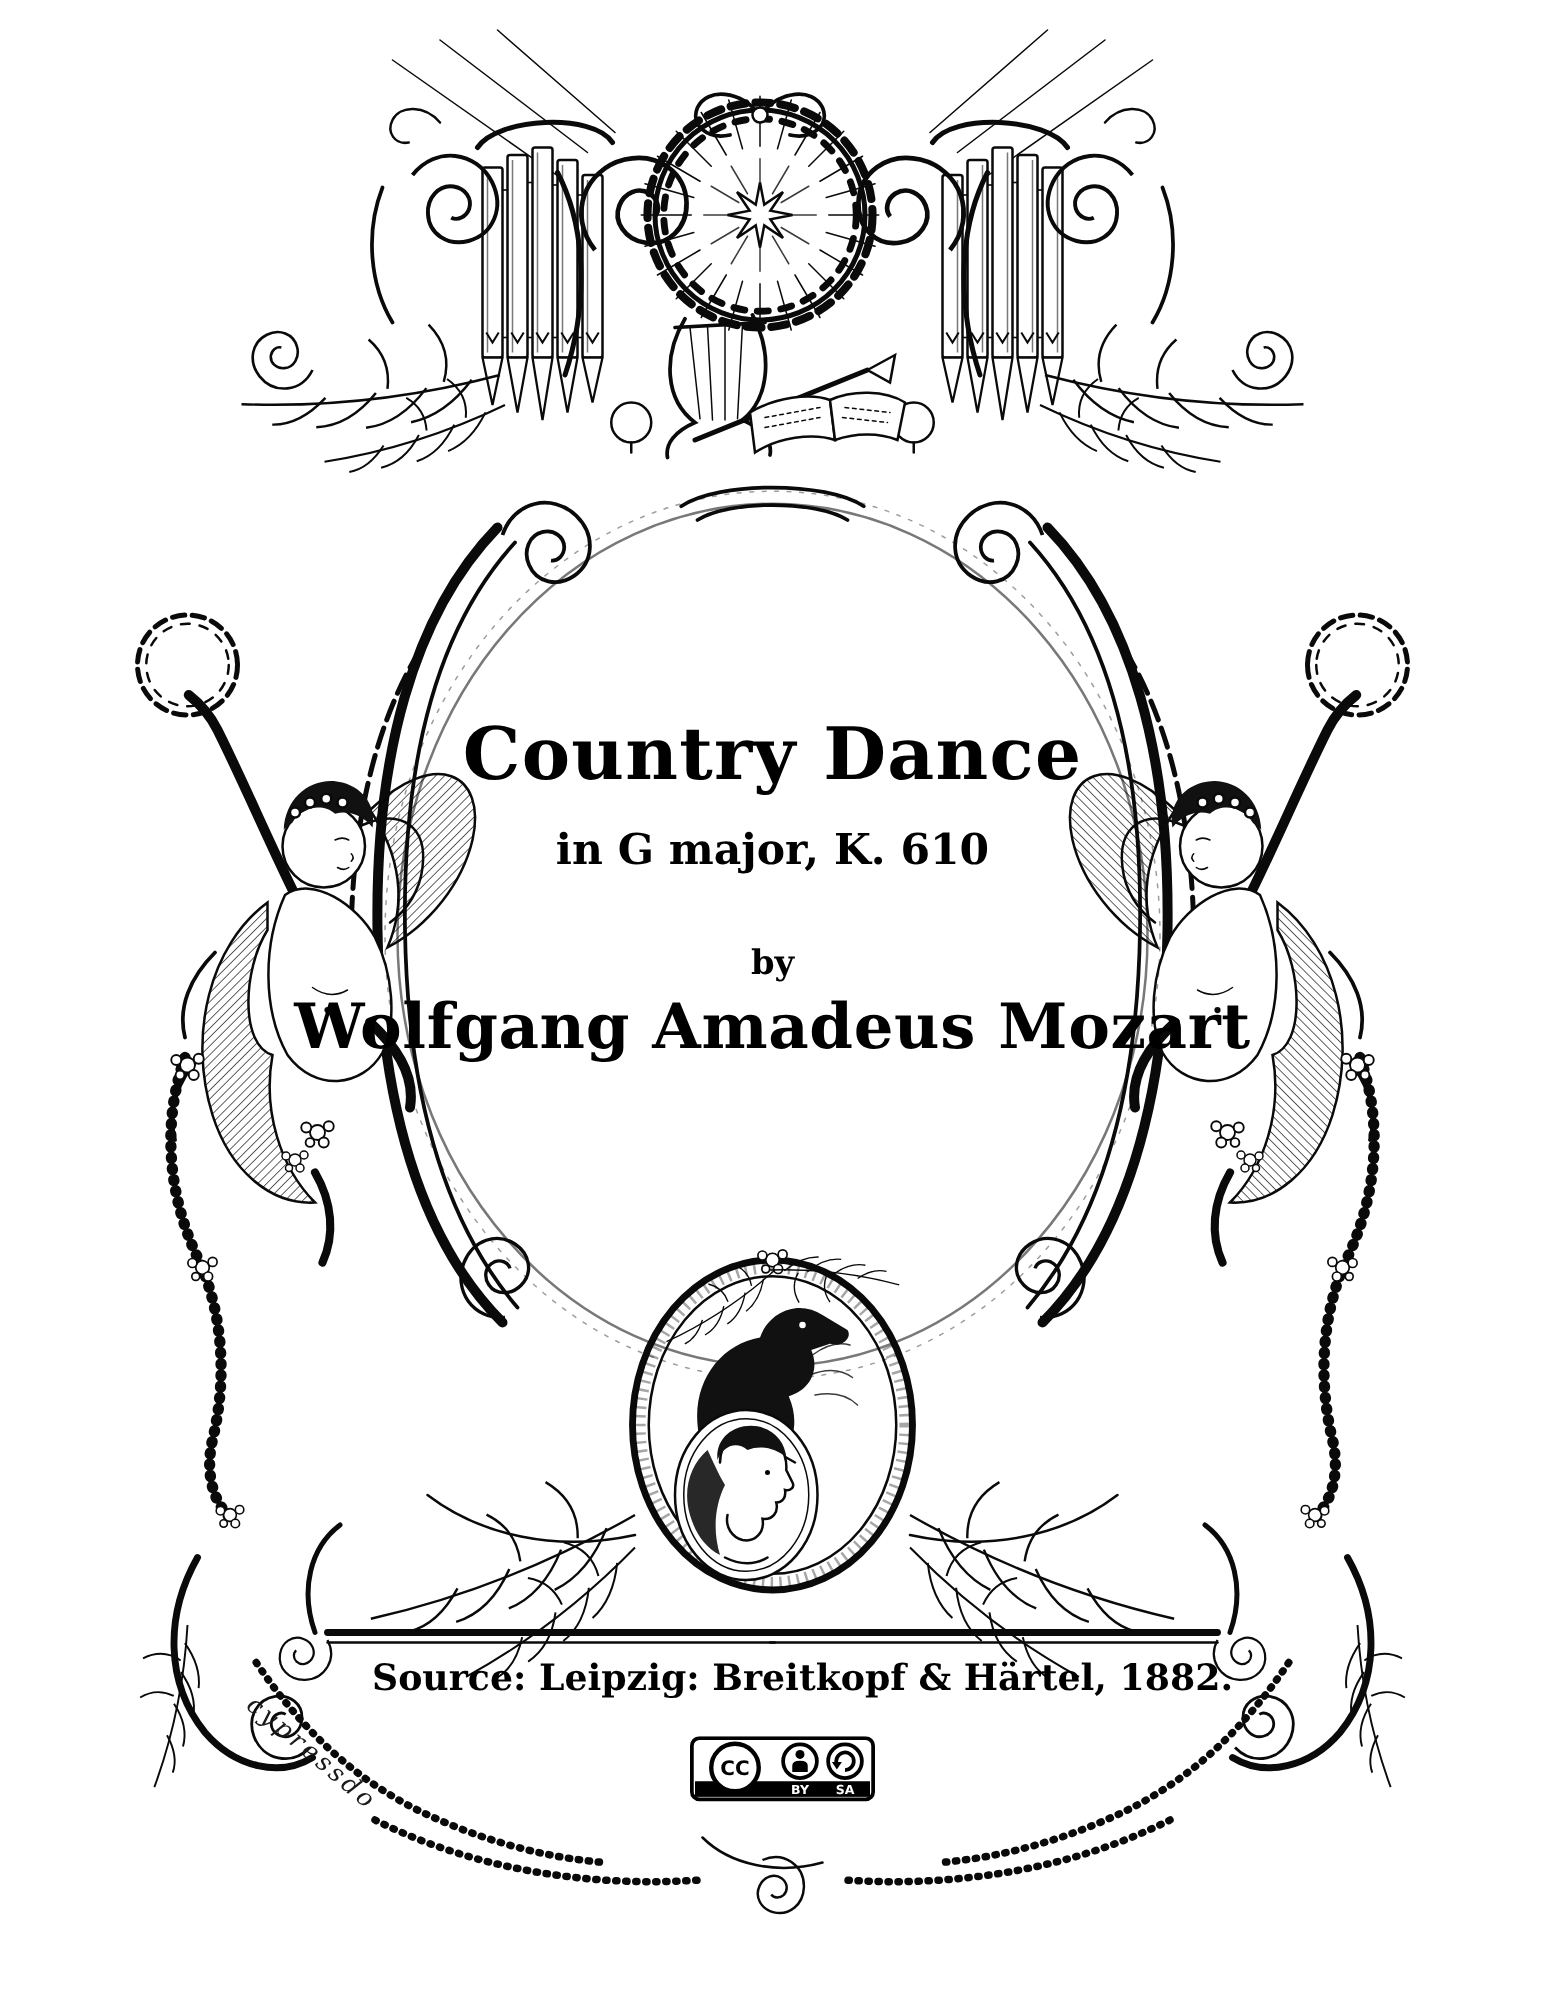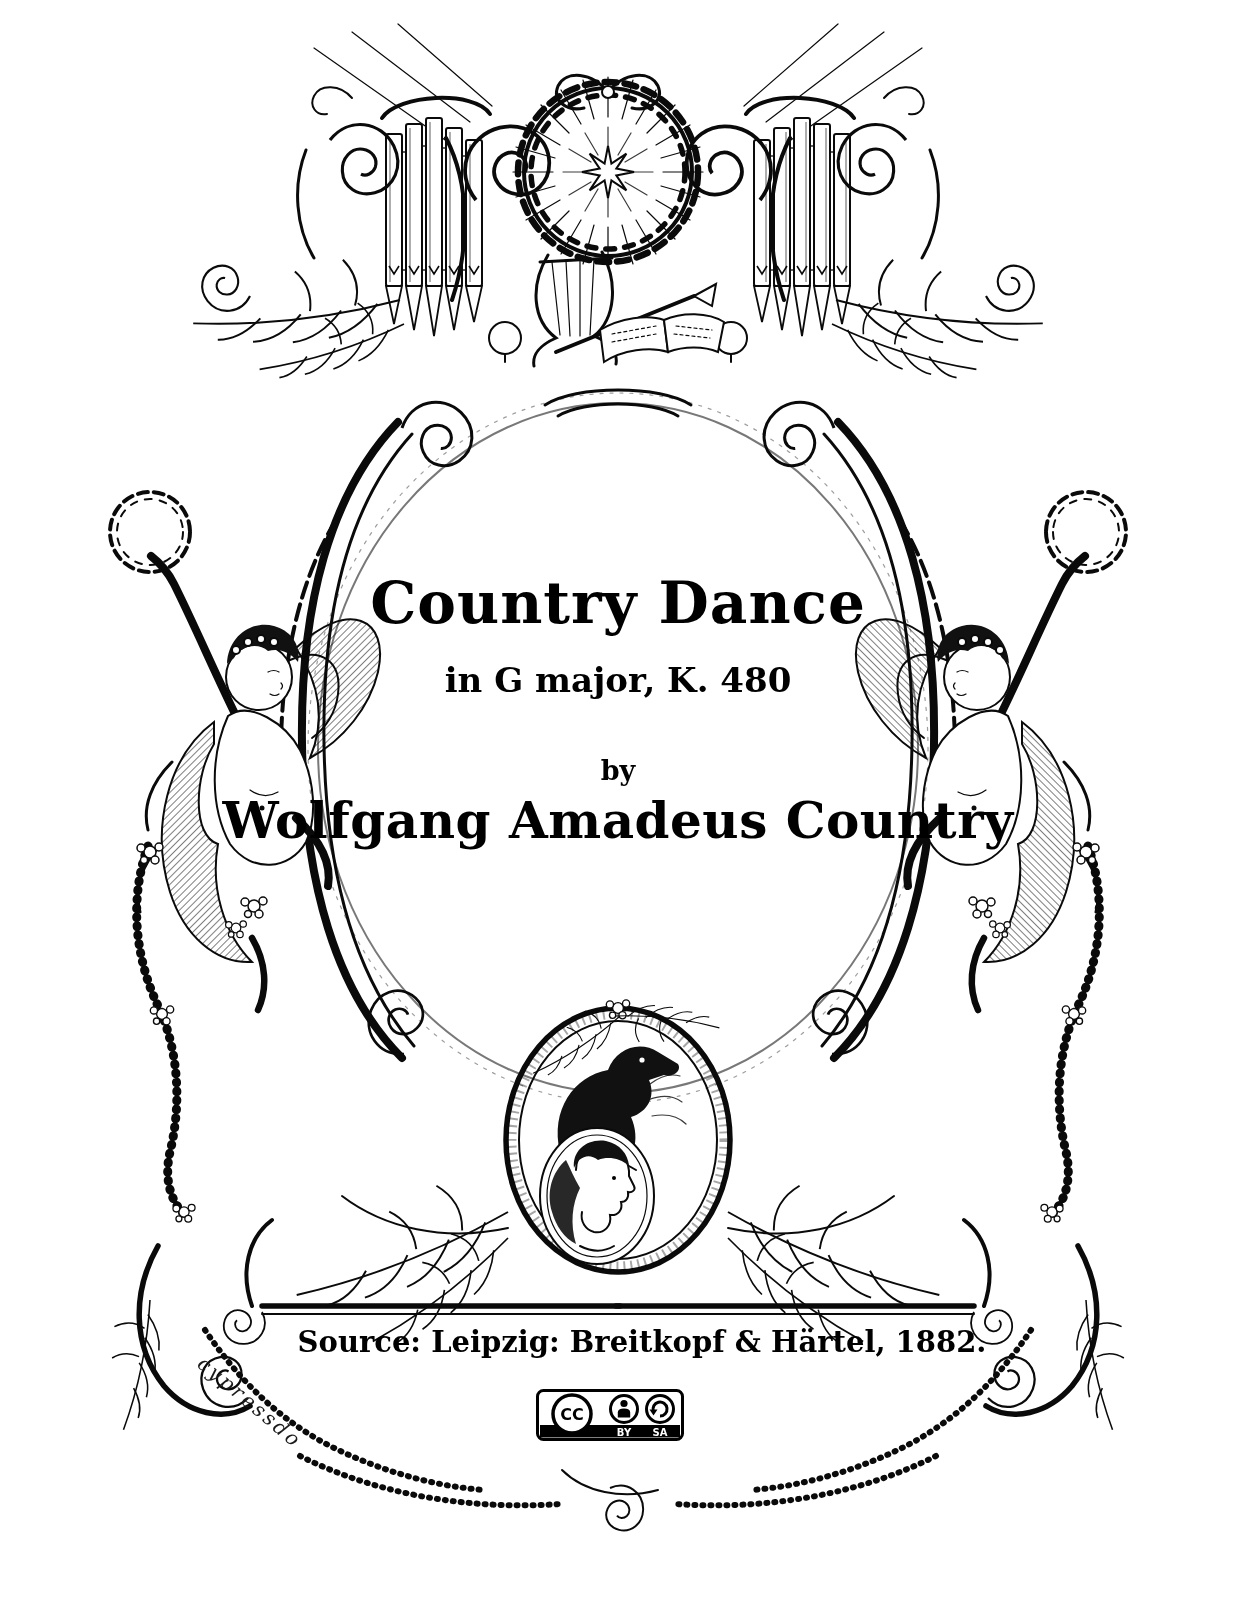--- a/index.html
+++ b/index.html
@@ -19,21 +19,21 @@
   .ht{fill:url(#hatch);stroke:#0a0a0a;stroke-width:2;}
   .gar{fill:none;stroke:#0a0a0a;stroke-width:9;stroke-dasharray:1 8;stroke-linecap:round;}
   .gar2{fill:none;stroke:#0a0a0a;stroke-width:6;stroke-dasharray:1 7;stroke-linecap:round;}
   
   .txt{position:absolute;left:0;right:0;text-align:center;line-height:1;z-index:5;}
   .title{top:574px;font-size:58px;font-weight:bold;letter-spacing:1px;}
   .subtitle{top:663px;font-size:34px;font-weight:bold;}
   .byline{top:757px;font-size:27px;font-weight:bold;}
   .composer{top:796px;font-size:50px;font-weight:bold;letter-spacing:.5px;}
   .source{top:1328px;font-size:29px;font-weight:bold;z-index:6;padding-left:48px;}
-  .cc-badge{position:absolute;left:536px;top:1389px;z-index:7;}
+  .cc-badge{position:absolute;left:552px;top:1389px;z-index:7;}
 </style>
 </head>
 <body>
 
 <div class="page">
 
   <svg class="art" viewBox="0 0 1236 1600" aria-hidden="true">
     <defs>
       <pattern id="hatch" patternUnits="userSpaceOnUse" width="5" height="5" patternTransform="rotate(45)">
         <line x1="0" y1="0" x2="0" y2="5" stroke="#000" stroke-width="1"></line>
@@ -218,23 +218,23 @@
     <use href="#volute" transform="translate(610,1488) rotate(10) scale(.65)"></use>
     <path class="s2" d="M 562,1470 C 584,1492 622,1500 658,1490"></path>
 
     <path id="wmpath" d="M 196,1366 Q 248,1408 298,1452" fill="none" stroke="none"></path>
     <text font-family="DejaVu Serif, serif" font-style="italic" font-size="20" letter-spacing="3" fill="#1a1a1a">
       <textPath href="#wmpath">cypressdome</textPath>
     </text>
   </svg>
 
   <div class="txt title">Country Dance</div>
-  <div class="txt subtitle">in G major, K. 480</div>
+  <div class="txt subtitle">in G major, K. 610</div>
   <div class="txt byline">by</div>
-  <div class="txt composer">Wolfgang Amadeus Country</div>
+  <div class="txt composer">Wolfgang Amadeus Mozart</div>
   <div class="txt source">Source: Leipzig: Breitkopf &amp; Härtel, 1882.</div>
 
   <div class="cc-badge">
     <svg width="148" height="54" viewBox="0 0 148 54" aria-hidden="true">
       <rect x="1.5" y="1.5" width="145" height="49" rx="6" fill="#fff" stroke="#000" stroke-width="3"></rect>
       <rect x="4" y="36" width="140" height="12.5" fill="#000"></rect>
       <g>
         <circle cx="36" cy="25" r="19" fill="#fff" stroke="#000" stroke-width="3.5"></circle>
         <text x="36" y="31" text-anchor="middle" font-family="DejaVu Sans, sans-serif" font-weight="bold" font-size="16" fill="#000">CC</text>
       </g>

